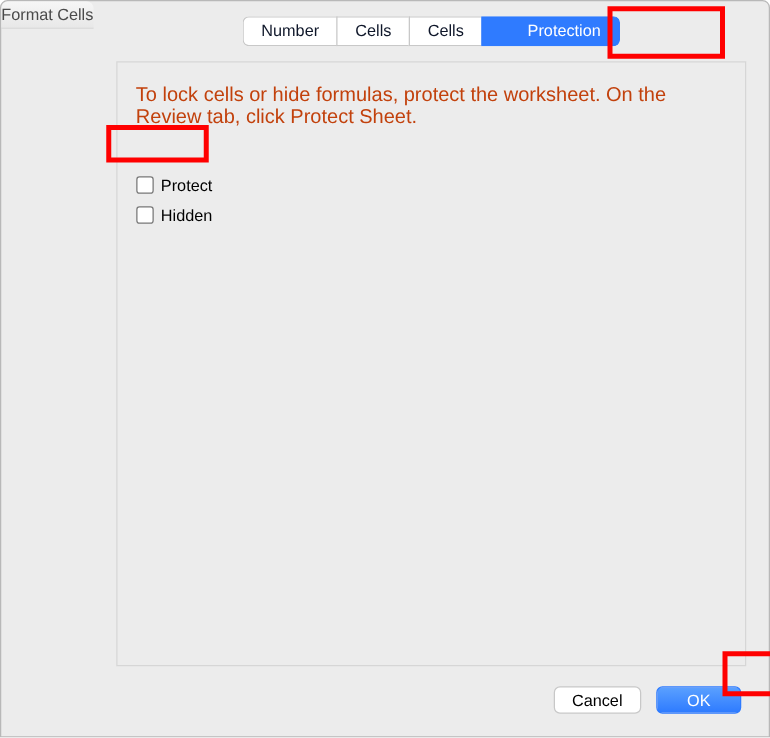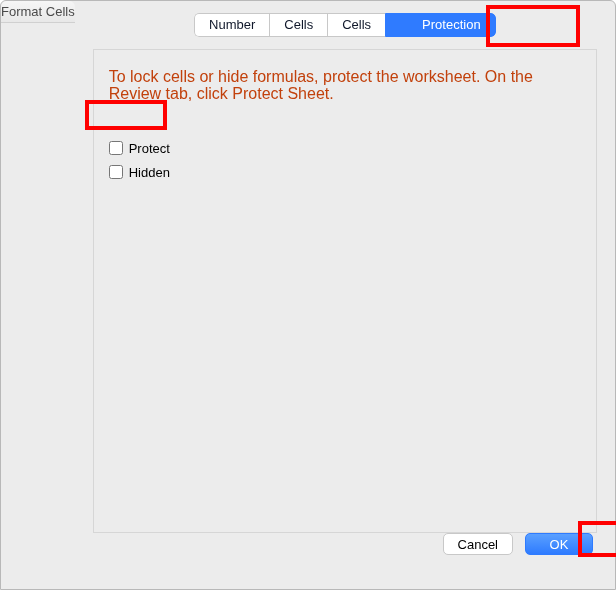--- a/index.html
+++ b/index.html
@@ -84,21 +84,21 @@
     height: 20px;
     margin-bottom: 4px;
   }
   .check-row input[type=checkbox] {
     width: 14px; height: 14px;
     margin: 0;
   }
   .check-row label { font-size: 13px; }
   .btn-row {
     position: absolute;
-    right: 22px; bottom: 34px;
+    right: 22px; bottom: 18px;
     display: flex;
     gap: 12px;
     justify-content: flex-end;
   }
   .mac-btn {
     min-width: 68px;
     padding: 2px 14px;
     height: 22px;
     font-size: 13px;
     border-radius: 5px;

